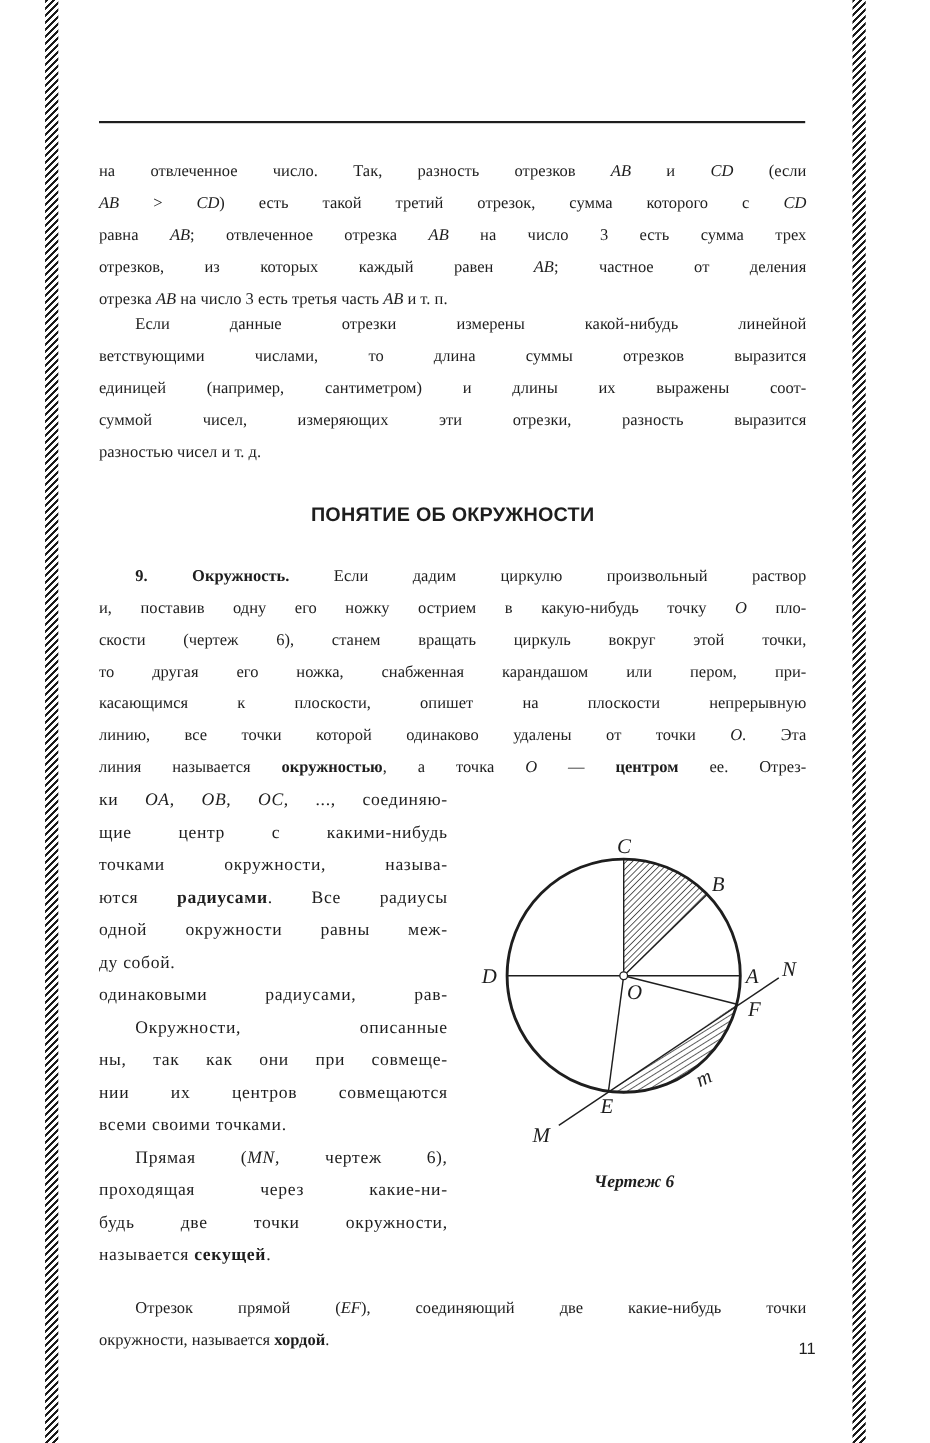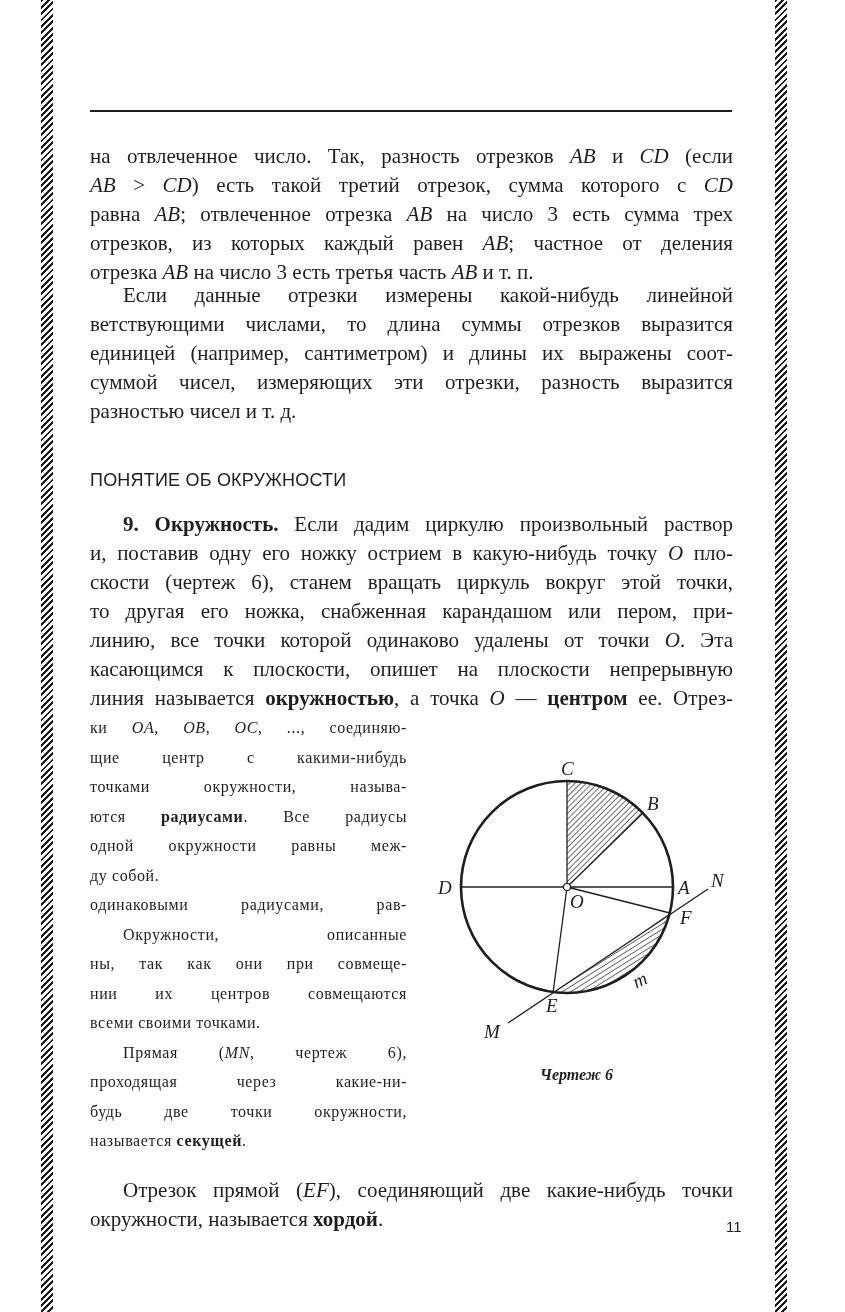--- a/index.html
+++ b/index.html
@@ -3,27 +3,27 @@
 <meta charset="utf-8">
 <style>
   html, body { margin: 0; padding: 0; background: #ffffff; }
   body { width: 845px; height: 1312px; position: relative; overflow: hidden;
          font-family: "DejaVu Serif", "Liberation Serif", serif; color: #1e1e1e; }
   .border-strip { position: absolute; top: 0; width: 12px; height: 1312px;
     background: repeating-linear-gradient(135deg, #1a1a1a 0px, #1a1a1a 2px, #ffffff 2px, #ffffff 4.5px); }
   .border-left { left: 41px; }
   .border-right { left: 775px; }
   .top-rule { position: absolute; left: 90px; top: 110px; width: 642px; height: 1.5px; background: #1e1e1e; }
-  .text-block { position: absolute; left: 90px; width: 643px; font-size: 21px; line-height: 29px;
+  .text-block { position: absolute; left: 90px; width: 643px; font-size: 15px; line-height: 29px;
     font-family: "Liberation Serif", "DejaVu Serif", serif; text-align: justify; }
   .line { display: block; white-space: nowrap; text-align-last: justify; text-align: justify; }
   .line.last { text-align-last: left; }
   .indent { padding-left: 33px; }
-  .heading { position: absolute; left: 90px; width: 643px; top: 470px; 
-    font-family: "Liberation Sans", "DejaVu Sans", sans-serif; font-size: 18px; letter-spacing: 0.2px; }
+  .heading { position: absolute; left: 90px; width: 643px; top: 458px; text-align: center;
+    font-family: "Liberation Sans", "DejaVu Sans", sans-serif; font-size: 18px; letter-spacing: 0.2px; font-weight: bold; }
   i.var { font-style: italic; }
   b { font-weight: bold; }
   .narrow { position: absolute; left: 90px; width: 317px; font-size: 16px; line-height: 29.5px;
     font-family: "Liberation Serif", "DejaVu Serif", serif; letter-spacing: 0.6px; }
   .caption { position: absolute; left: 540px; top: 1066px; font-family: "Liberation Serif", serif;
     font-style: italic; font-weight: bold; font-size: 16px; }
   .page-number { position: absolute; left: 726px; top: 1218px; font-family: "Liberation Sans", sans-serif;
     font-size: 15px; }
   svg.fig { position: absolute; left: 420px; top: 750px; }
   .flabel { font-family: "Liberation Serif", serif; font-style: italic; font-size: 19px; fill: #1e1e1e; }
@@ -51,22 +51,22 @@
   <span class="line last">разностью чисел и т. д.</span>
 </div>
 
 <div class="heading">ПОНЯТИЕ ОБ ОКРУЖНОСТИ</div>
 
 <div class="text-block" style="top:510px;">
   <span class="line indent"><b>9.</b> <b>Окружность.</b><span> Если дадим циркулю произвольный раствор</span></span>
   <span class="line"><span>и, поставив одну его ножку острием в какую-нибудь точку </span><i class="var">O</i><span> пло-</span></span>
   <span class="line">скости (чертеж 6), станем вращать циркуль вокруг этой точки,</span>
   <span class="line">то другая его ножка, снабженная карандашом или пером, при-</span>
+  <span class="line">касающимся к плоскости, опишет на плоскости непрерывную</span>
   <span class="line"><span>линию, все точки которой одинаково удалены от точки </span><i class="var">O</i><span>. Эта</span></span>
-  <span class="line">касающимся к плоскости, опишет на плоскости непрерывную</span>
   <span class="line"><span>линия называется </span><b>окружностью</b><span>, а точка </span><i class="var">O</i><span> — </span><b>центром</b><span> ее. Отрез-</span></span>
 </div>
 
 <div class="narrow" style="top:713px;">
   <span class="line"><span>ки </span><i class="var">OA</i><span>, </span><i class="var">OB</i><span>, </span><i class="var">OC</i><span>, ..., соединяю-</span></span>
   <span class="line">щие центр с какими-нибудь</span>
   <span class="line">точками окружности, называ-</span>
   <span class="line"><span>ются </span><b>радиусами</b><span>. Все радиусы</span></span>
   <span class="line">одной окружности равны меж-</span>
   <span class="line last">ду собой.</span>

